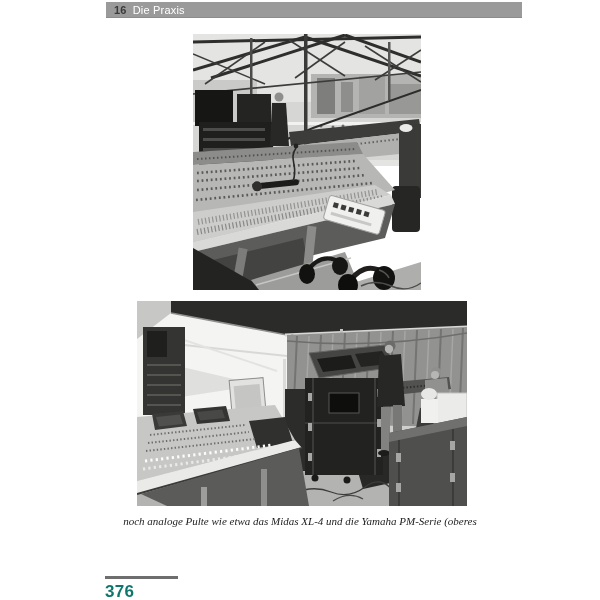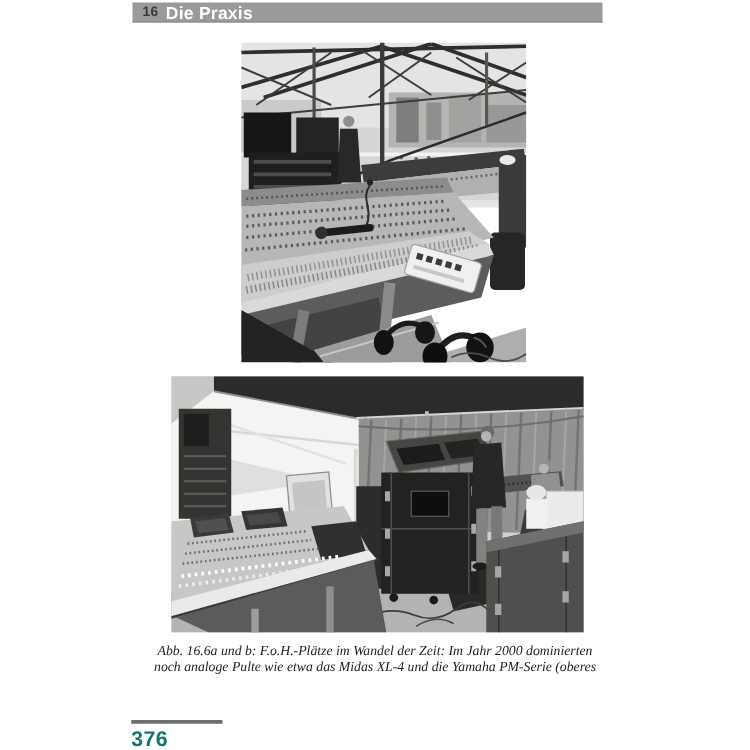--- a/index.html
+++ b/index.html
@@ -2,27 +2,27 @@
 <html><head>
 <meta charset="utf-8">
 <title>Die Praxis</title>
 <style>
   html,body { margin:0; padding:0; background:#ffffff; }
   .page {
     position:relative; width:600px; height:600px; background:#ffffff;
     font-family:"Liberation Sans", sans-serif; overflow:hidden;
   }
   .chapter-bar {
-    position:absolute; left:106px; top:2px; width:376px; height:16px;
+    position:absolute; left:106px; top:2px; width:416px; height:16px;
     background:#9a9a9a; border-bottom:1px solid #8c8c8c;
     display:flex; align-items:center; gap:6px;
     padding-left:8px; box-sizing:border-box;
   }
   .chapter-num  { font-size:11px; font-weight:bold; color:#3a3a3a; letter-spacing:.2px; }
-  .chapter-title{ font-size:14px; font-weight:bold; color:#ffffff; letter-spacing:.2px; }
+  .chapter-title{ font-size:11px; font-weight:normal; color:#ffffff; letter-spacing:.2px; }
 
   .figure-top    { position:absolute; left:193px; top:34px;  width:228px; height:256px; }
   .figure-bottom { position:absolute; left:137px; top:301px; width:330px; height:205px; }
   .figure-top svg, .figure-bottom svg { display:block; width:100%; height:100%; }
 
   .caption {
     position:absolute; left:110px; top:515px; width:380px;
     text-align:center; font-family:"Liberation Serif", serif;
     font-style:italic; font-size:11px; line-height:12.9px; color:#1c1c1c;
   }
@@ -310,20 +310,19 @@
         <path d="M0 180 L158 139 L165 147 L0 193 Z" fill="#eaeae8"></path>
         <path d="M0 193 L165 147" stroke="#3a3a38" stroke-width="2" fill="none"></path>
         <path d="M4 193 L162 147 L172 205 L30 205 Z" fill="#5b5b59"></path>
         <rect x="64" y="186" width="6" height="19" fill="#9d9d9b"></rect>
         <rect x="124" y="168" width="6" height="37" fill="#8f8f8d"></rect>
       </g>
     </svg>
   </div>
 
   <div class="caption">
-    <div>Abb. 16.6a und b: F.o.H.-Plätze im Wandel der Zeit: Im Jahr 2000 dominierten</div>
     <div>noch analoge Pulte wie etwa das Midas XL-4 und die Yamaha PM-Serie (oberes</div>
   </div>
 
   <div class="footer-rule"></div>
   <div class="page-number">376</div>
 
 </div>
 
 </body></html>

